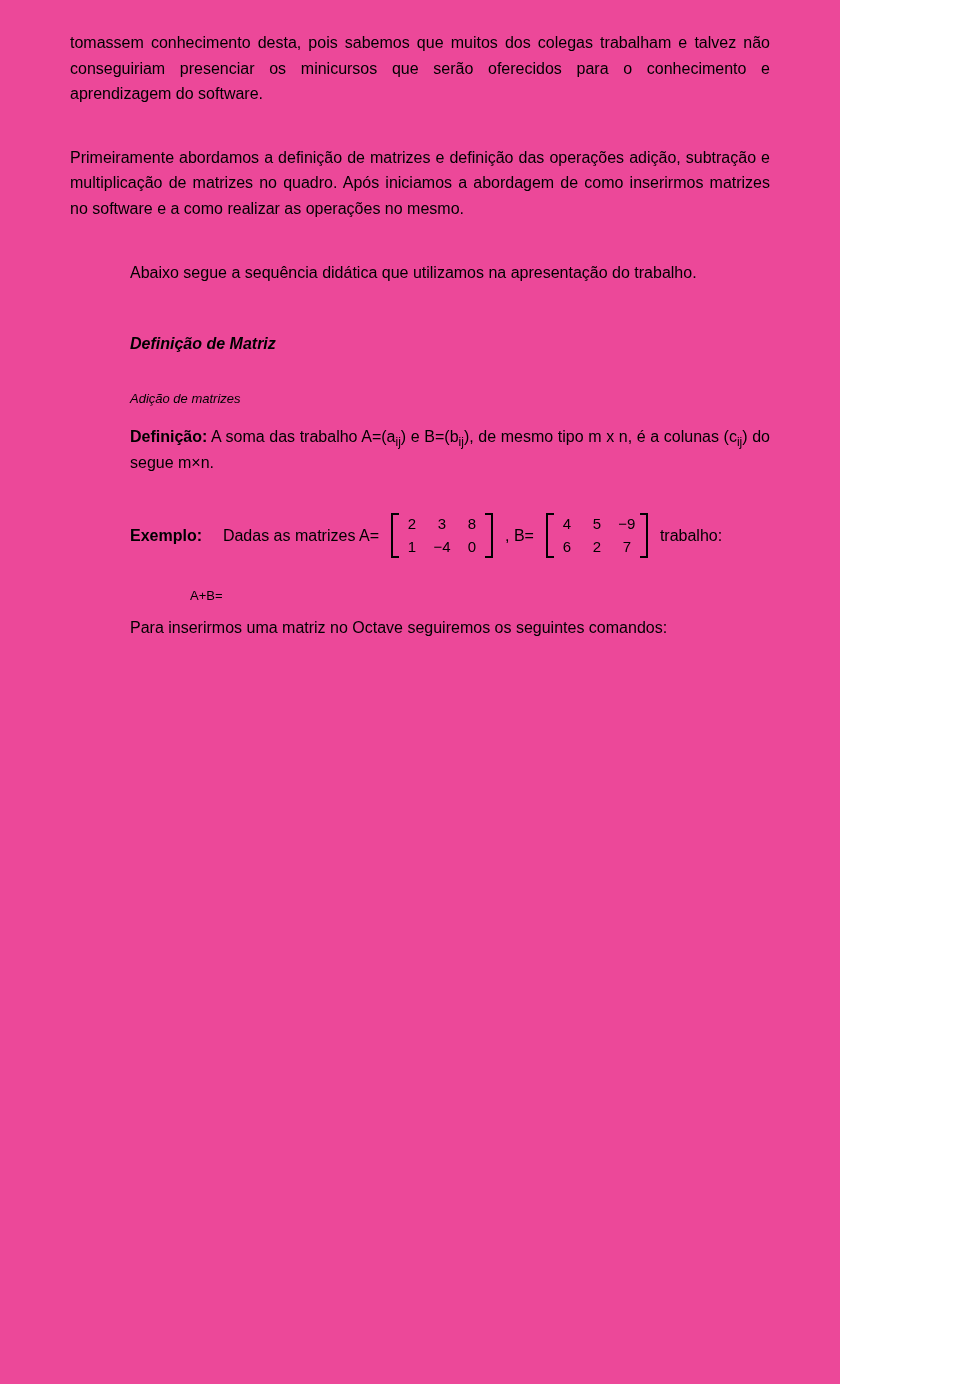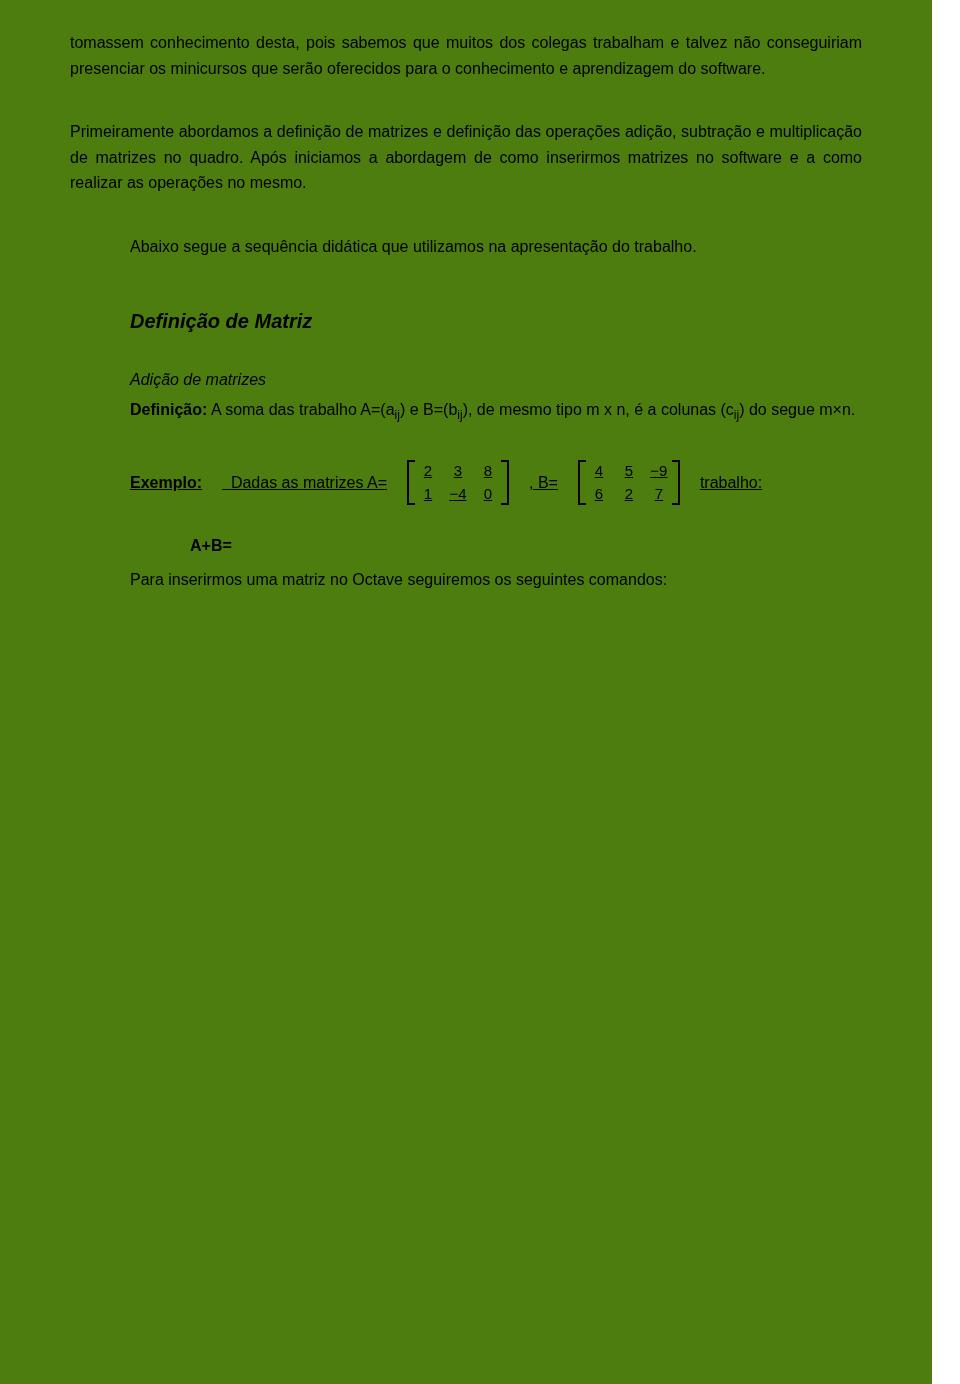--- a/index.html
+++ b/index.html
@@ -11,24 +11,24 @@
     body {
       background: #ffffff;
       font-family: Arial, "Helvetica Neue", Helvetica, sans-serif;
       font-size: 16px;
       color: #000000;
       width: 960px;
       min-height: 1384px;
     }
 
     .page {
-      width: 932px;
+      width: 840px;
       min-height: 1384px;
       padding: 30px 70px 40px 70px;
-      background: #4d7c0f;
+      background: #ec4899;
     }
 
     .paragraph {
       text-align: justify;
       line-height: 1.6;
       margin-bottom: 18px;
       font-size: 16px;
     }
 
     .indent {
@@ -51,21 +51,21 @@
       height: 20px;
     }
 
     .spacer-lg {
       height: 32px;
     }
 
     .definition-header {
       font-weight: bold;
       font-style: italic;
-      font-size: 20px;
+      font-size: 16px;
       margin-bottom: 18px;
       padding-left: 60px;
     }
 
     .matrix-grid {
       display: inline-grid;
       grid-template-columns: repeat(3, auto);
       gap: 0px 10px;
       font-size: 15px;
       text-align: right;
@@ -104,36 +104,34 @@
     }
 
     .subscript {
       font-size: 12px;
       vertical-align: sub;
       line-height: 0;
     }
 
     .ab-line {
       padding-left: 120px;
-      font-size: 16px;
+      font-size: 13px;
       margin-bottom: 8px;
       line-height: 1.6;
-      font-weight: bold;
     }
 
     .example-line {
       padding-left: 60px;
       font-size: 16px;
       margin-bottom: 8px;
       line-height: 1.6;
       display: flex;
       align-items: center;
       flex-wrap: wrap;
-      gap: 20px;
-      text-decoration: underline;
+      gap: 12px;
     }
   </style>
 </head>
 <body>
 
 <div class="page">
 
   <p class="paragraph">tomassem conhecimento desta, pois sabemos que muitos dos colegas trabalham e talvez não conseguiriam presenciar os minicursos que serão oferecidos para o conhecimento e aprendizagem do software.</p>
 
   <div class="spacer"></div>
@@ -151,21 +149,21 @@
     <span>Abaixo segue a sequência didática que utilizamos na apresentação do trabalho.</span>
   </p>
 
   <div class="spacer-lg"></div>
 
   <div class="definition-header">Definição de Matriz</div>
 
 
   <div class="spacer"></div>
 
-  <div style="padding-left: 60px; font-style: italic; margin-bottom: 8px; font-size: 16px;">Adição de matrizes</div>
+  <div style="padding-left: 60px; font-style: italic; margin-bottom: 18px; font-size: 13px;">Adição de matrizes</div>
 
   <p class="paragraph section-indent">
     <span class="bold">Definição:</span><span> A soma das trabalho A=(a</span><span class="subscript">ij</span><span>) e B=(b</span><span class="subscript">ij</span><span>), de mesmo tipo m x n, é a colunas (c</span><span class="subscript">ij</span><span>) do segue m×n.</span>
   </p>
 
   <div class="spacer"></div>
 
   <div class="example-line">
     <span class="bold">Exemplo:</span>
     <span>&nbsp; Dadas as matrizes A=</span>

